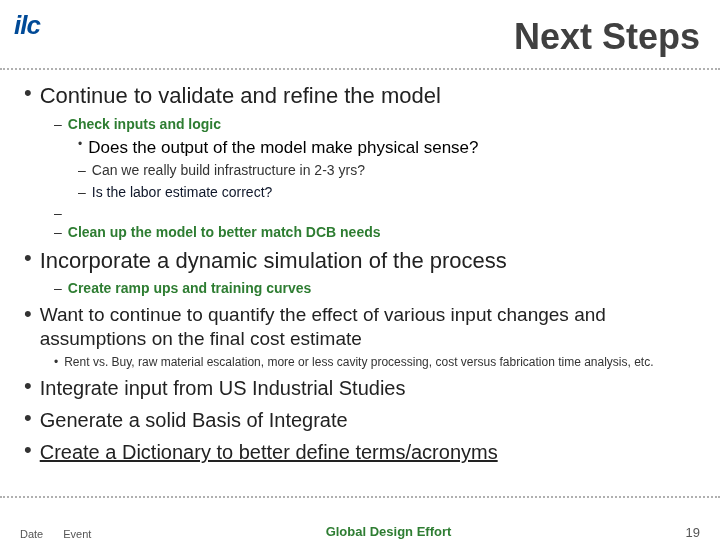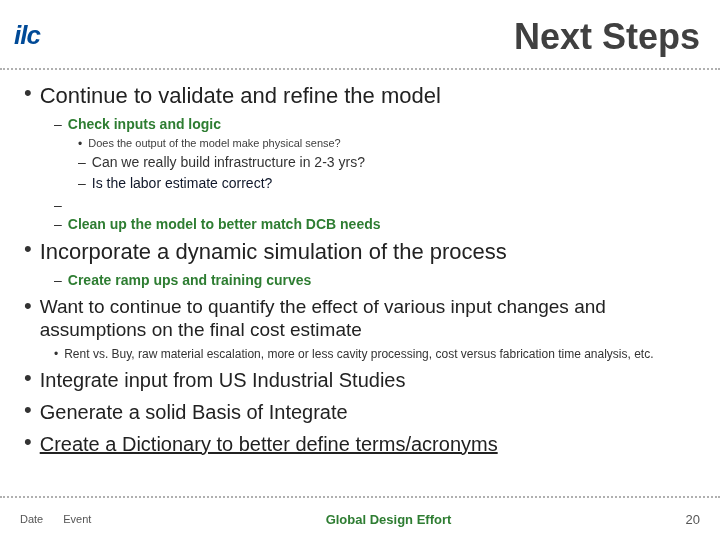--- a/index.html
+++ b/index.html
@@ -44,21 +44,21 @@
       display: flex;
       align-items: center;
       justify-content: flex-end;
       padding: 10px 20px 5px 10px;
       height: 68px;
     }
 
     .logo {
       position: absolute;
       left: 14px;
-      top: 22px;
+      top: 12px;
       width: 60px;
       height: 55px;
     }
 
     .logo-ilc {
       font-size: 26px;
       font-weight: bold;
       color: #004a97;
       letter-spacing: -1px;
       font-style: italic;
@@ -139,22 +139,22 @@
 
     .bullet-l3-symbol {
       font-size: 12px;
       color: #333;
       margin-right: 6px;
       margin-top: 1px;
       flex-shrink: 0;
     }
 
     .bullet-l3-text {
-      font-size: 11px;
-      color: #404040;
+      font-size: 17px;
+      color: #000000;
       line-height: 1.4;
     }
 
     .dash-item-black .dash-text {
       color: #333;
       font-weight: normal;
     }
 
     
     .bullet-small {
@@ -184,21 +184,21 @@
     }
 
     
     .footer {
       position: absolute;
       bottom: 0;
       left: 0;
       right: 0;
       height: 42px;
       display: flex;
-      align-items: center;
+      align-items: flex-end;
       padding: 0 20px;
     }
 
     .footer-left {
       display: flex;
       gap: 20px;
     }
 
     .footer-date {
       font-size: 11px;
@@ -324,16 +324,16 @@
   <div class="bottom-border"></div>
 
   <div class="footer">
     <div class="footer-left">
       <span class="footer-date">Date</span>
       <span class="footer-event">Event</span>
     </div>
     <div class="footer-center">
       <span class="footer-center-text">Global Design Effort</span>
     </div>
-    <div class="footer-right">20</div>
+    <div class="footer-right">19</div>
   </div>
 
 </div>
 
 </body></html>

